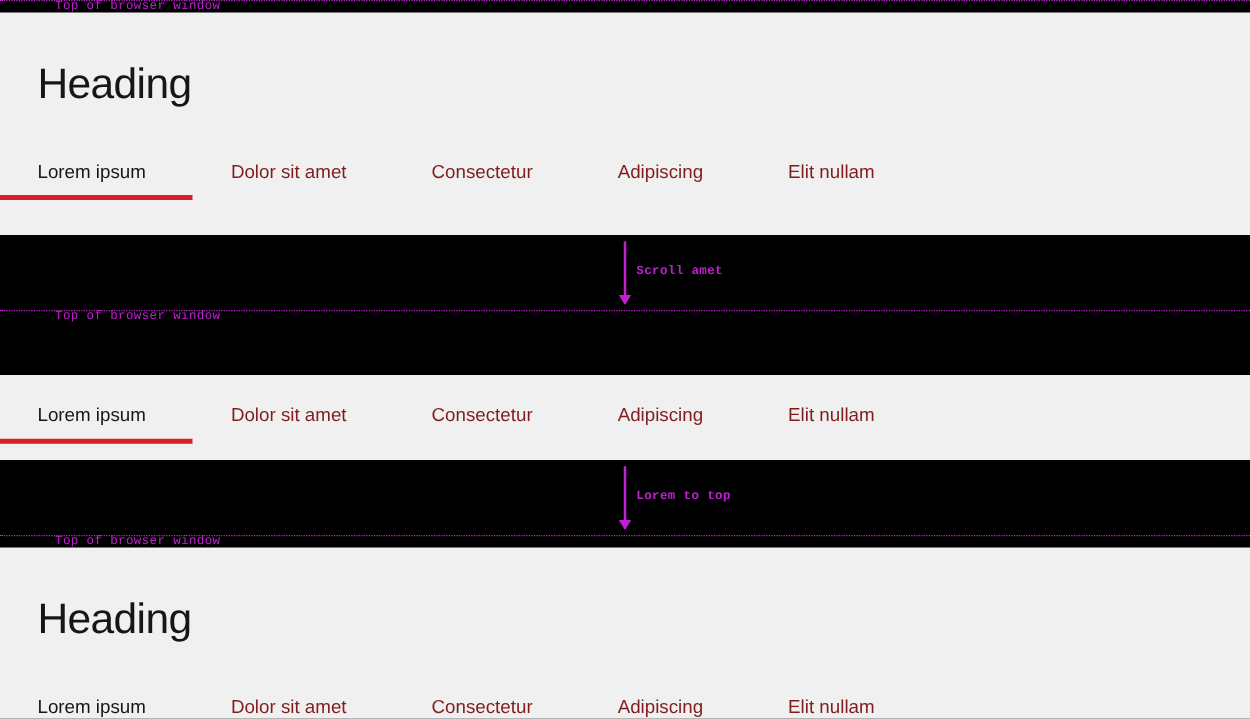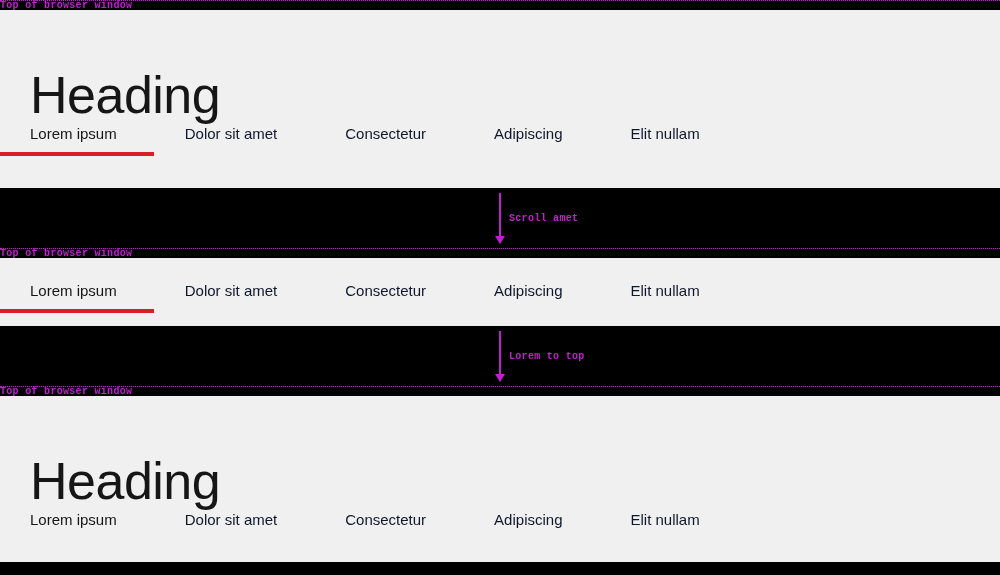--- a/index.html
+++ b/index.html
@@ -24,36 +24,37 @@
     }
     .panel-2 {
       padding: 0 30px;
       height: 68px;
     }
     .panel-3 {
       padding: 0 30px;
       height: 166px;
     }
     .heading {
-      font-size: 52px;
+      font-size: 34px;
       font-weight: 400;
       color: #161616;
-      padding-top: 55px;
+      padding-top: 38px;
       letter-spacing: -0.5px;
     }
     .tabs {
       display: flex;
+      margin-top: 42px;
       position: relative;
     }
     .tabs-only {
       padding-top: 24px;
     }
     .tab {
       font-size: 15px;
-      color: #0f172a;
+      color: #7f1d1d;
       padding: 0 0 14px 0;
       margin-right: 68px;
       cursor: pointer;
     }
     .tab.active {
       color: #161616;
     }
     .tab-indicator {
       position: absolute;
       bottom: 0;
@@ -67,22 +68,23 @@
       height: 10px;
       border-top: 1.5px dotted #c020d0;
     }
     .viewport-label {
       position: absolute;
       top: -1px;
       left: 0;
       font-size: 10px;
       color: #c020d0;
       font-family: "Courier New", monospace;
-      font-weight: bold;
+      font-weight: normal;
       letter-spacing: 0.3px;
+      padding-left: 44px;
     }
     .gap {
       height: 60px;
       background: #000;
       position: relative;
     }
     .arrow-container {
       position: absolute;
       left: 50%;
       top: 0;

